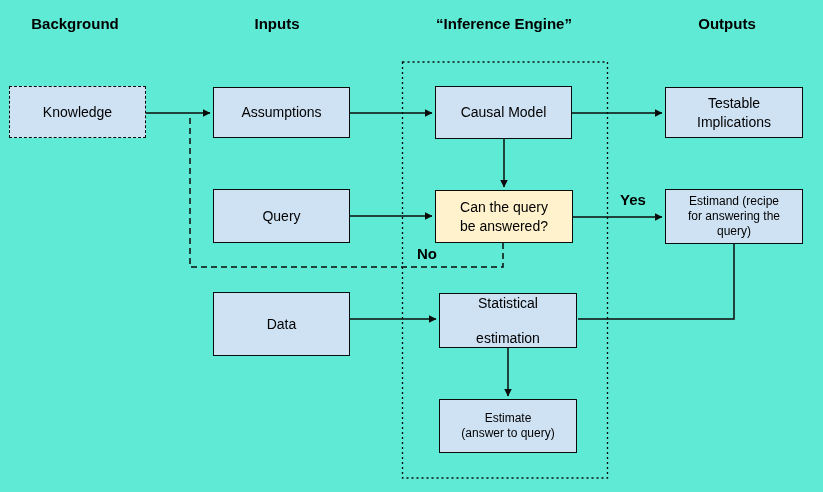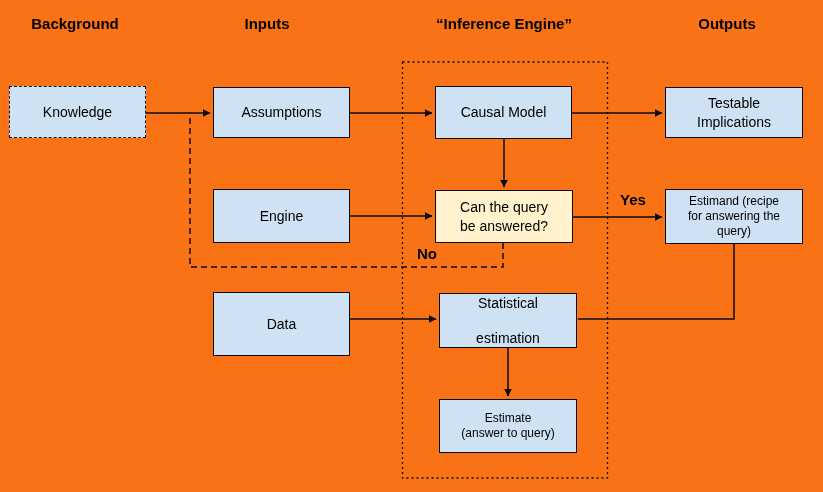--- a/index.html
+++ b/index.html
@@ -1,20 +1,20 @@
 <!DOCTYPE html>
 <html><head>
 <meta charset="utf-8">
 <style>
   html, body { margin: 0; padding: 0; background: #ffffff; }
   .canvas {
     position: relative;
     width: 823px;
     height: 492px;
-    background: #f97316;
+    background: #5eead4;
     font-family: "Liberation Sans", "DejaVu Sans", sans-serif;
     color: #000000;
     overflow: hidden;
   }
   .wires { position: absolute; left: 0; top: 0; width: 823px; height: 492px; z-index: 1; }
   .node {
     position: absolute;
     box-sizing: border-box;
     background: #cfe2f3;
     border: 1.6px solid #0b0b0b;
@@ -70,21 +70,21 @@
     <line x1="350" y1="113" x2="432" y2="113" stroke="#0b0b0b" stroke-width="1.5" marker-end="url(#arrow)"></line>
     <line x1="572" y1="113" x2="662" y2="113" stroke="#0b0b0b" stroke-width="1.5" marker-end="url(#arrow)"></line>
     <line x1="504" y1="139" x2="504" y2="187" stroke="#0b0b0b" stroke-width="1.5" marker-end="url(#arrow)"></line>
     <line x1="350" y1="216" x2="432" y2="216" stroke="#0b0b0b" stroke-width="1.5" marker-end="url(#arrow)"></line>
     <line x1="573" y1="217" x2="662" y2="217" stroke="#0b0b0b" stroke-width="1.5" marker-end="url(#arrow)"></line>
     <line x1="350" y1="319" x2="436" y2="319" stroke="#0b0b0b" stroke-width="1.5" marker-end="url(#arrow)"></line>
     <line x1="508" y1="348" x2="508" y2="396" stroke="#0b0b0b" stroke-width="1.5" marker-end="url(#arrow)"></line>
   </svg>
 
   <div class="col-header" style="left:75px;  top:15px;">Background</div>
-  <div class="col-header" style="left:267px; top:15px;">Inputs</div>
+  <div class="col-header" style="left:277px; top:15px;">Inputs</div>
   <div class="col-header" style="left:504px; top:15px;">“Inference Engine”</div>
   <div class="col-header" style="left:727px; top:15px;">Outputs</div>
 
   <div class="node dashed" style="left:9px; top:86px; width:137px; height:52px;">
     <span class="line">Knowledge</span>
   </div>
 
   <div class="node" style="left:213px; top:87px; width:137px; height:51px;text-align:center;">
     <span class="line">Assumptions</span>
   </div>
@@ -92,21 +92,21 @@
   <div class="node" style="left:435px; top:86px; width:137px; height:53px;">
     <span class="line">Causal Model</span>
   </div>
 
   <div class="node" style="left:665px; top:87px; width:138px; height:51px;">
     <span class="line">Testable</span>
     <span class="line">Implications</span>
   </div>
 
   <div class="node" style="left:213px; top:189px; width:137px; height:54px;">
-    <span class="line">Engine</span>
+    <span class="line">Query</span>
   </div>
 
   <div class="node yellow" style="left:435px; top:190px; width:138px; height:53px;">
     <span class="line">Can the query</span>
     <span class="line">be answered?</span>
   </div>
 
   <div class="node small" style="left:665px; top:189px; width:138px; height:55px;">
     <span class="line">Estimand (recipe</span>
     <span class="line">for answering the</span>

